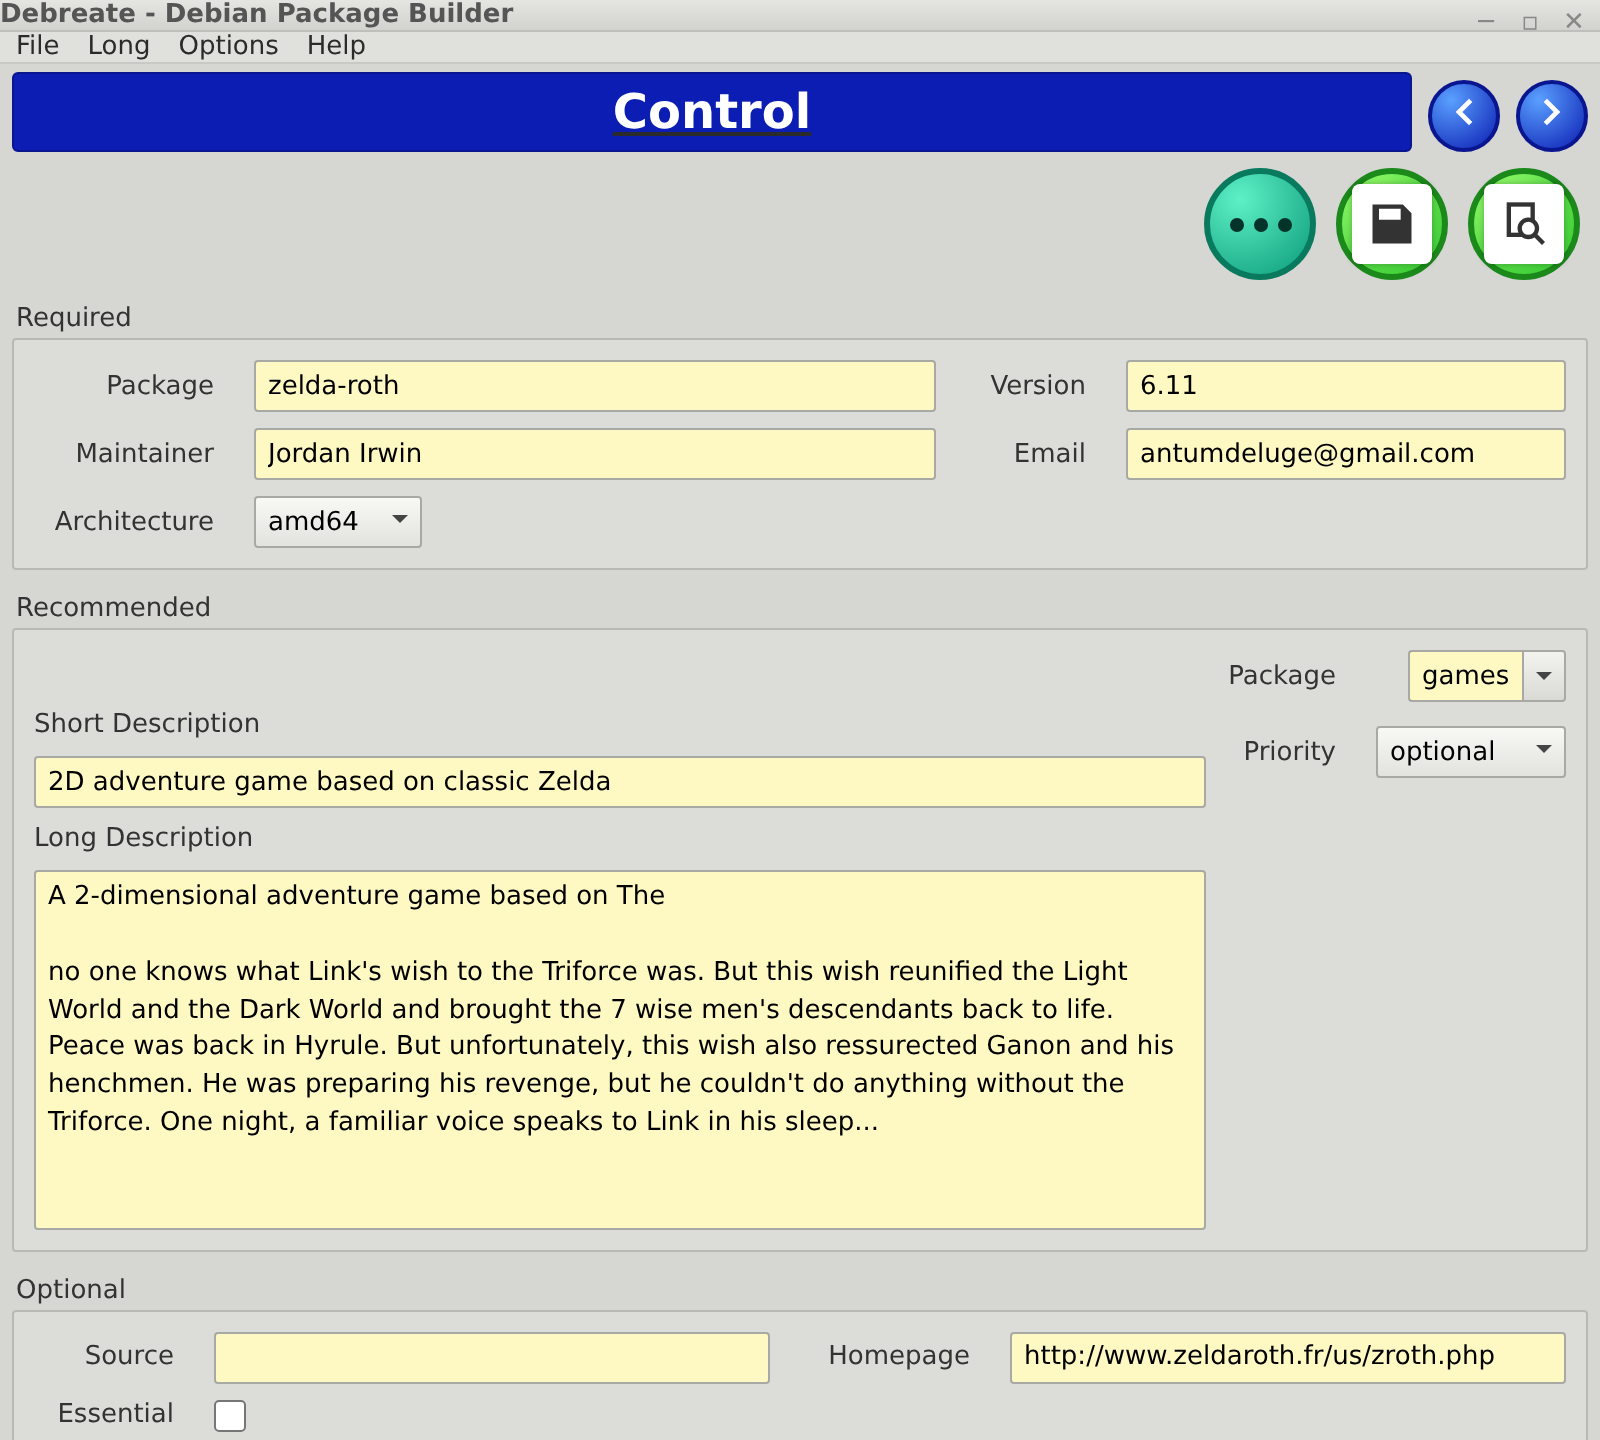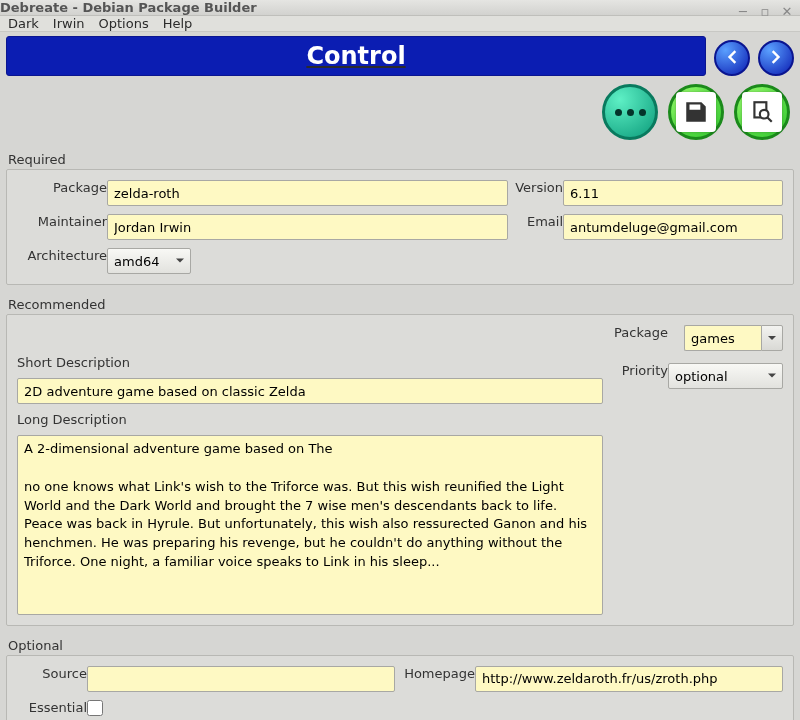--- a/index.html
+++ b/index.html
@@ -119,22 +119,22 @@
   }
   fieldset.panel {
     border: 1px solid #b8b8b4;
     border-radius: 2px;
     margin: 0 6px 8px 6px;
     padding: 10px;
     background: #dcdcd9;
   }
   .form-row {
     display: flex;
-    align-items: flex-start;
-    gap: 0;
+    align-items: center;
+    gap: 20px;
     margin-bottom: 8px;
   }
   .form-row:last-child { margin-bottom: 0; }
   .lbl {
     text-align: right;
     font-size: 13px;
     color: #333;
   }
   .lbl.w90 { width: 90px; }
   .lbl.w70 { width: 70px; }
@@ -203,22 +203,22 @@
 <div class="titlebar">
   <span class="title">Debreate - Debian Package Builder</span>
   <div class="win-controls">
     <span>─</span>
     <span>▫</span>
     <span>✕</span>
   </div>
 </div>
 
 <div class="menubar">
-  <span class="menu-item">Dark</span>
-  <span class="menu-item">Irwin</span>
+  <span class="menu-item">File</span>
+  <span class="menu-item">Long</span>
   <span class="menu-item">Options</span>
   <span class="menu-item">Help</span>
 </div>
 
 <div class="header-row">
   <div class="header-banner">
     <span>Control</span>
   </div>
   <div class="nav-btn">
     <span>

